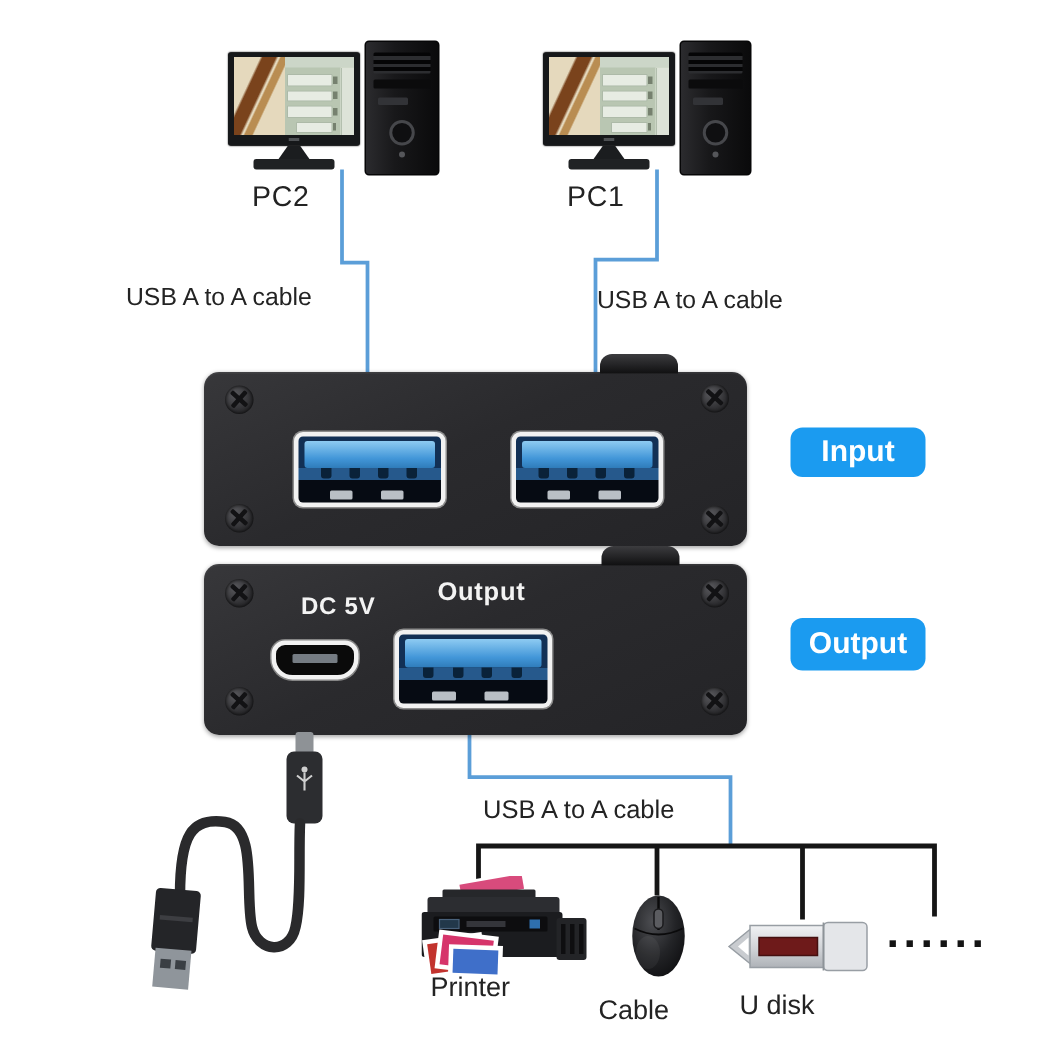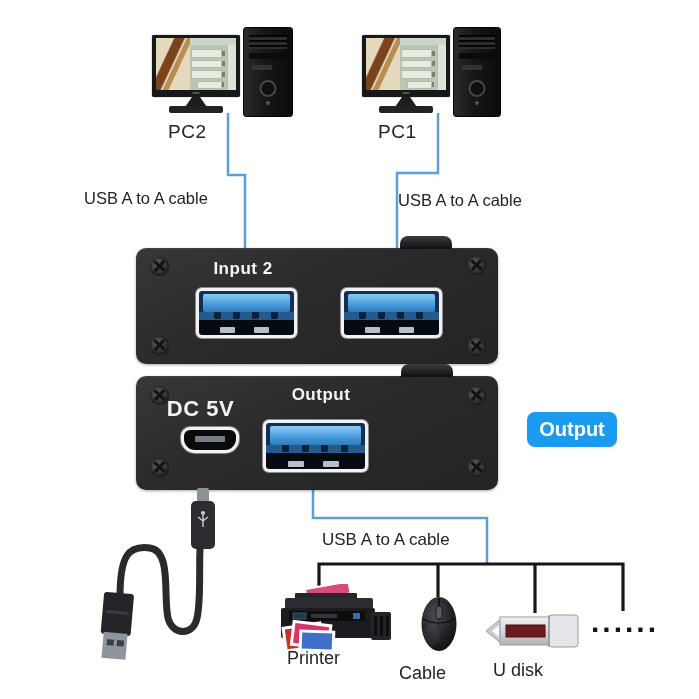--- a/index.html
+++ b/index.html
@@ -145,21 +145,20 @@
   <div class="lbl cable-label" style="left:84px;top:189px;width:160px;">USB A to A cable</div>
   <div class="lbl cable-label" style="left:398px;top:191px;width:160px;">USB A to A cable</div>
 
   <div class="panel" style="top:248px;height:116px;">
     <div class="knob" style="left:264px;"></div>
     <div class="screw" style="left:14px;top:9px;"></div>
     <div class="screw" style="left:331px;top:8px;"></div>
     <div class="screw" style="left:14px;top:88px;"></div>
     <div class="screw" style="left:331px;top:89px;"></div>
 
-    <div class="panel-text" style="left:57px;top:11px;width:100px;">Input 2</div>
 
     <div class="usb-port" style="left:60px;top:40px;width:95px;height:44px;">
       <div class="usb-cavity">
         <div class="usb-tongue"></div>
         <div class="usb-pin" style="left:16%;"></div>
         <div class="usb-pin" style="left:36%;"></div>
         <div class="usb-pin" style="left:56%;"></div>
         <div class="usb-pin" style="left:76%;"></div>
         <div class="usb-tab" style="left:22%;"></div>
         <div class="usb-tab" style="left:58%;"></div>
@@ -170,29 +169,30 @@
         <div class="usb-tongue"></div>
         <div class="usb-pin" style="left:16%;"></div>
         <div class="usb-pin" style="left:36%;"></div>
         <div class="usb-pin" style="left:56%;"></div>
         <div class="usb-pin" style="left:76%;"></div>
         <div class="usb-tab" style="left:22%;"></div>
         <div class="usb-tab" style="left:58%;"></div>
       </div>
     </div>
   </div>
+  <div class="badge" style="top:285px;height:33px;">Input</div>
 
   <div class="panel" style="top:376px;height:114px;">
     <div class="knob" style="left:265px;"></div>
     <div class="screw" style="left:14px;top:10px;"></div>
     <div class="screw" style="left:331px;top:10px;"></div>
     <div class="screw" style="left:14px;top:82px;"></div>
     <div class="screw" style="left:331px;top:82px;"></div>
 
-    <div class="panel-text" style="left:17px;top:20px;width:95px;font-size:22px;">DC 5V</div>
+    <div class="panel-text" style="left:42px;top:20px;width:95px;font-size:16px;">DC 5V</div>
     <div class="micro-port" style="left:45px;top:51px;width:52px;height:20px;"></div>
 
     <div class="panel-text" style="left:135px;top:9px;width:100px;">Output</div>
     <div class="usb-port" style="left:127px;top:44px;width:99px;height:46px;">
       <div class="usb-cavity">
         <div class="usb-tongue"></div>
         <div class="usb-pin" style="left:16%;"></div>
         <div class="usb-pin" style="left:36%;"></div>
         <div class="usb-pin" style="left:56%;"></div>
         <div class="usb-pin" style="left:76%;"></div>

